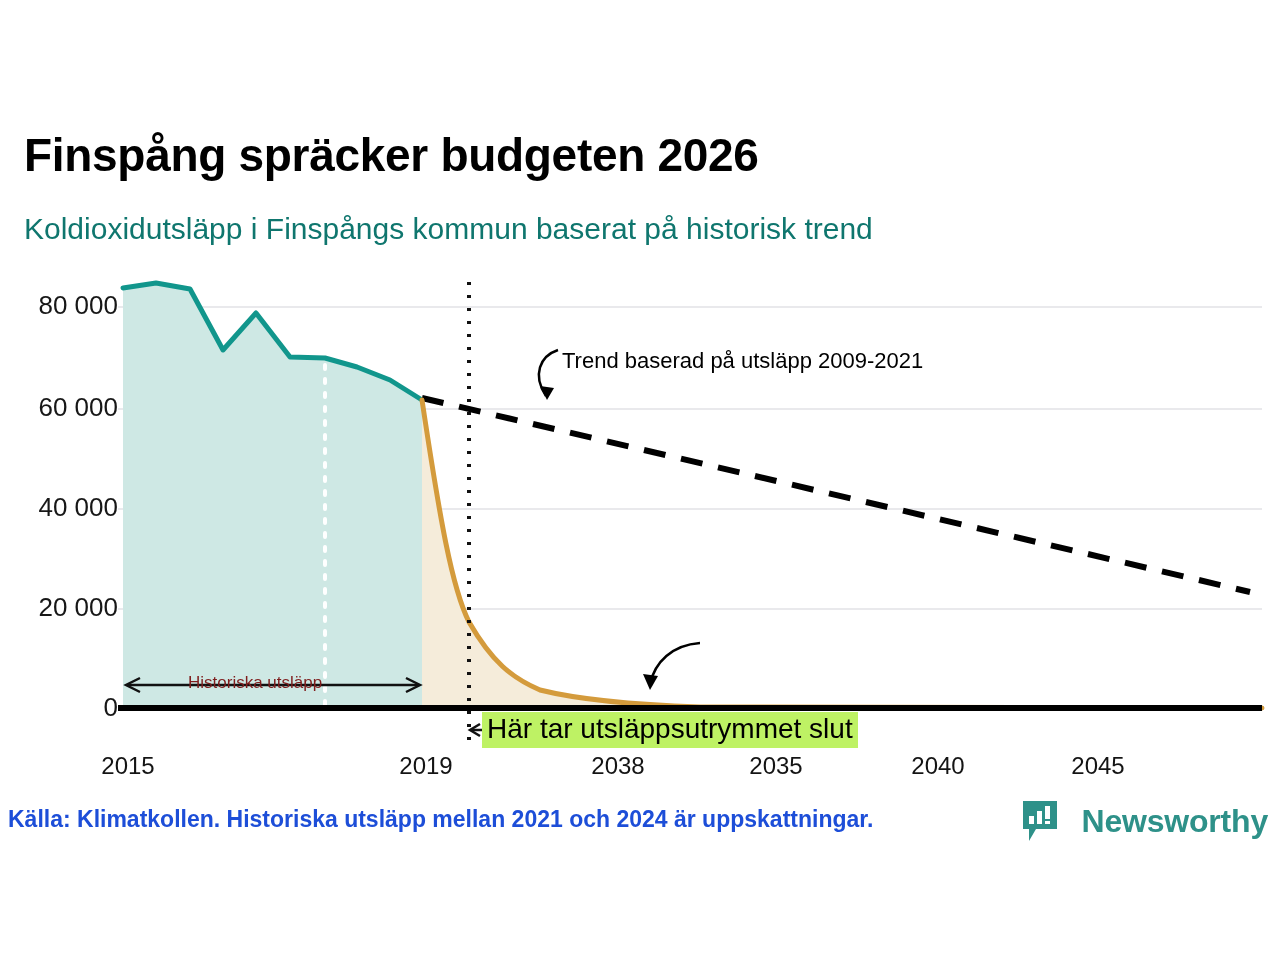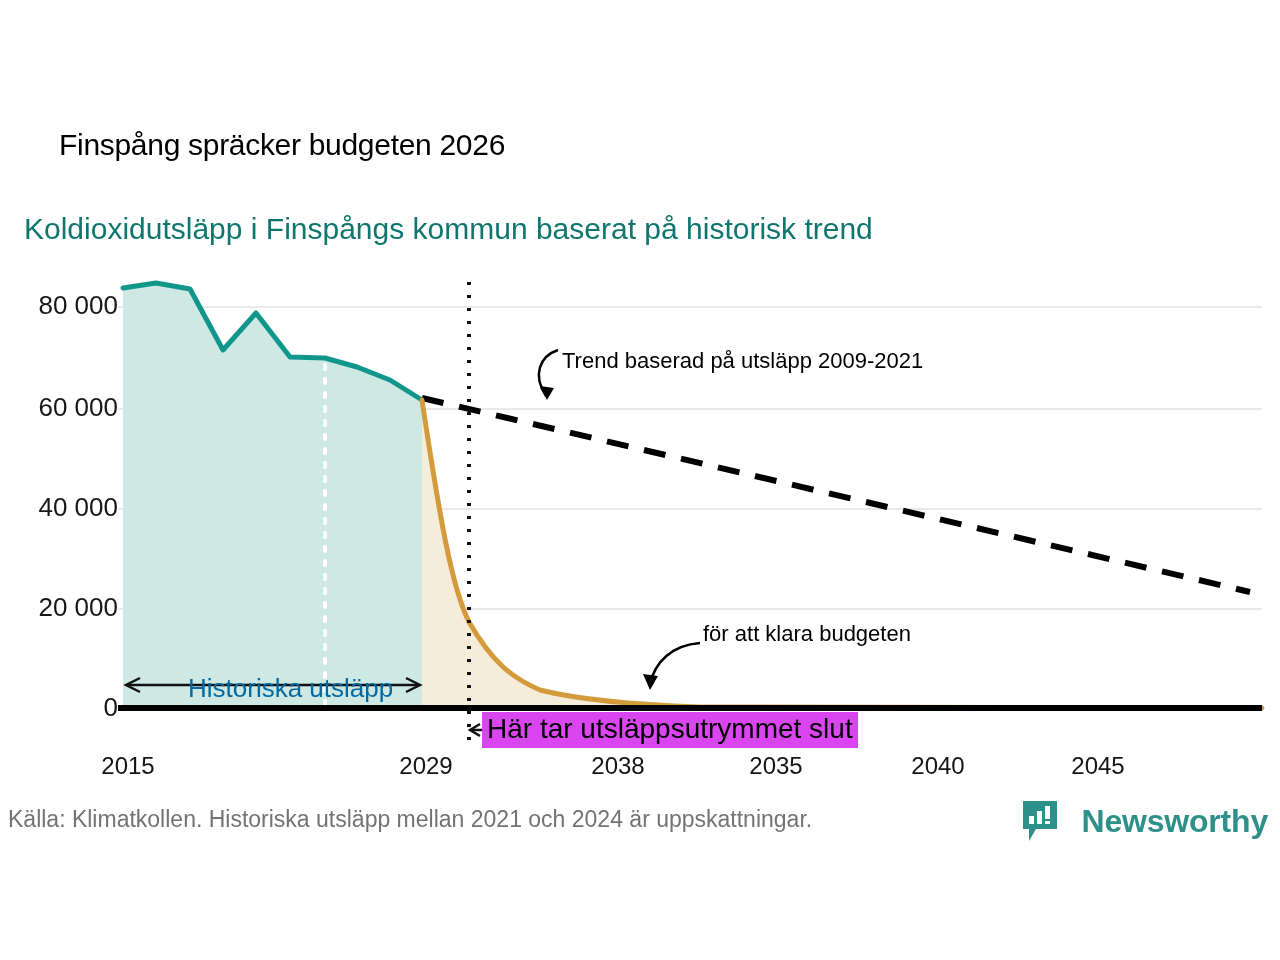--- a/index.html
+++ b/index.html
@@ -20,26 +20,25 @@
     inset: 0;
     width: 1280px;
     height: 960px;
   }
 
   
   .headline {
     position: absolute;
     left: 24px;
     top: 128px;
-    font-size: 30px;
-    font-weight: normal;
+    font-size: 46px;
+    font-weight: bold;
     letter-spacing: -0.3px;
     color: #000000;
     white-space: nowrap;
-    margin-left: 35px;
   }
   .subhead {
     position: absolute;
     left: 24px;
     top: 212px;
     font-size: 30px;
     font-weight: 400;
     color: #0f766e;
     white-space: nowrap;
   }
@@ -91,44 +90,45 @@
     line-height: 27px;
     color: #000000;
     white-space: nowrap;
   }
   .anno-trend { left: 562px; top: 347px; }
   .anno-exp   { left: 703px; top: 620px; }
   .anno-hist  {
     position: absolute;
     left: 188px;
     top: 673px;
-    font-size: 26px;
-    color: #0369a1;
+    font-size: 17px;
+    color: #7f1d1d;
     background: transparent;
     white-space: nowrap;
   }
   .anno-budget {
     position: absolute;
     left: 482px;
     top: 712px;
     font-size: 28px;
     color: #000000;
-    background: #d946ef;
+    background: #bef264;
     padding: 1px 5px 3px 5px;
     white-space: nowrap;
   }
 
   
   .source {
     position: absolute;
     left: 8px;
     top: 806px;
     font-size: 23px;
-    color: #737373;
-    white-space: nowrap;
+    color: #1d4ed8;
+    white-space: nowrap;
+    font-weight: bold;
   }
   .logo {
     position: absolute;
     right: 12px;
     top: 798px;
     height: 46px;
     display: flex;
     align-items: center;
     gap: 22px;
   }
@@ -207,30 +207,29 @@
       <div class="ytick" style="top:20px;">80 000</div>
       <div class="ytick" style="top:122px;">60 000</div>
       <div class="ytick" style="top:222px;">40 000</div>
       <div class="ytick" style="top:322px;">20 000</div>
       <div class="ytick" style="top:422px;">0</div>
     </div>
   </div>
 
   <div>
     <div class="xtick" style="left:128px;">2015</div>
-    <div class="xtick" style="left:426px;">2029</div>
+    <div class="xtick" style="left:426px;">2019</div>
     <div class="xtick" style="left:618px;">2038</div>
     <div class="xtick" style="left:776px;">2035</div>
     <div class="xtick" style="left:938px;">2040</div>
     <div class="xtick" style="left:1098px;">2045</div>
   </div>
 
   <div class="anno anno-trend">Trend baserad på utsläpp 2009-2021</div>
   <div class="anno anno-exp">
-    <div>för att klara budgeten</div>
   </div>
   <div class="anno-hist">Historiska utsläpp</div>
   <div class="anno-budget">Här tar utsläppsutrymmet slut</div>
 
   <div class="source">Källa: Klimatkollen. Historiska utsläpp mellan 2021 och 2024 är uppskattningar.</div>
 
   <div class="logo">
     <svg width="40" height="44" viewBox="0 0 40 44">
       <path d="M3,2 H37 V30 H16 L9,42 L9,30 H3 Z" fill="#2e9189"></path>
       <rect x="9" y="17" width="5" height="8" fill="#ffffff"></rect>

